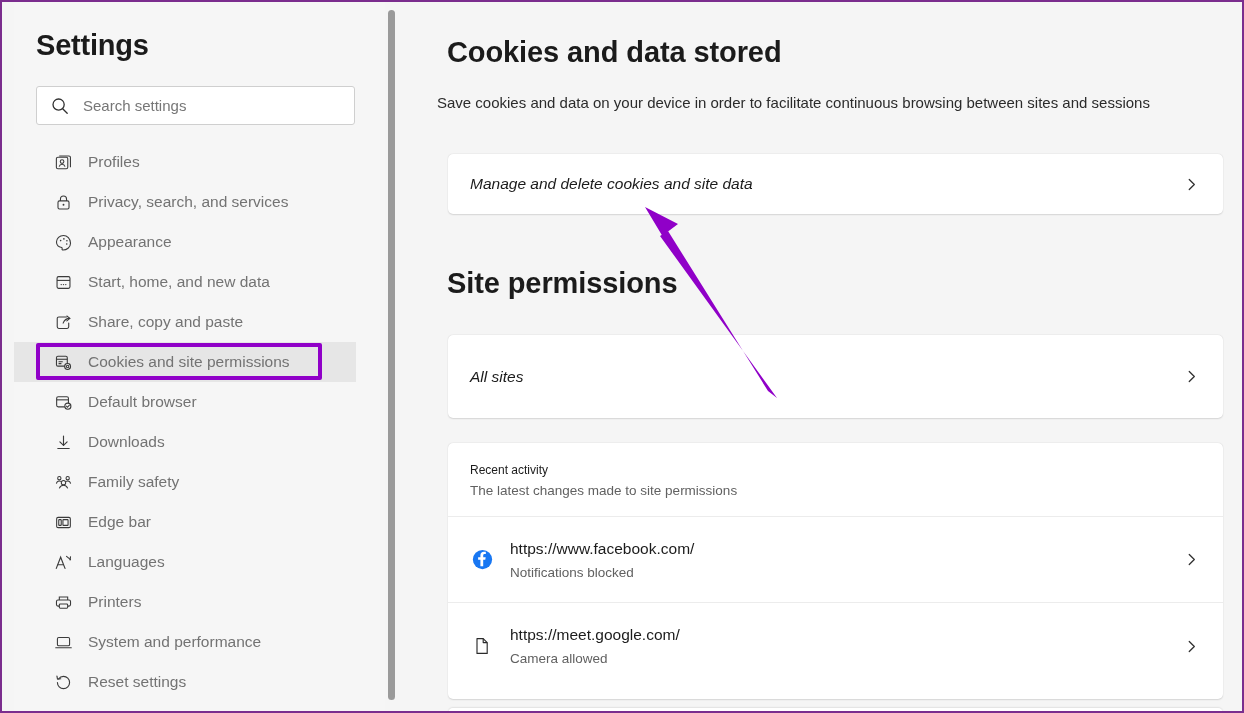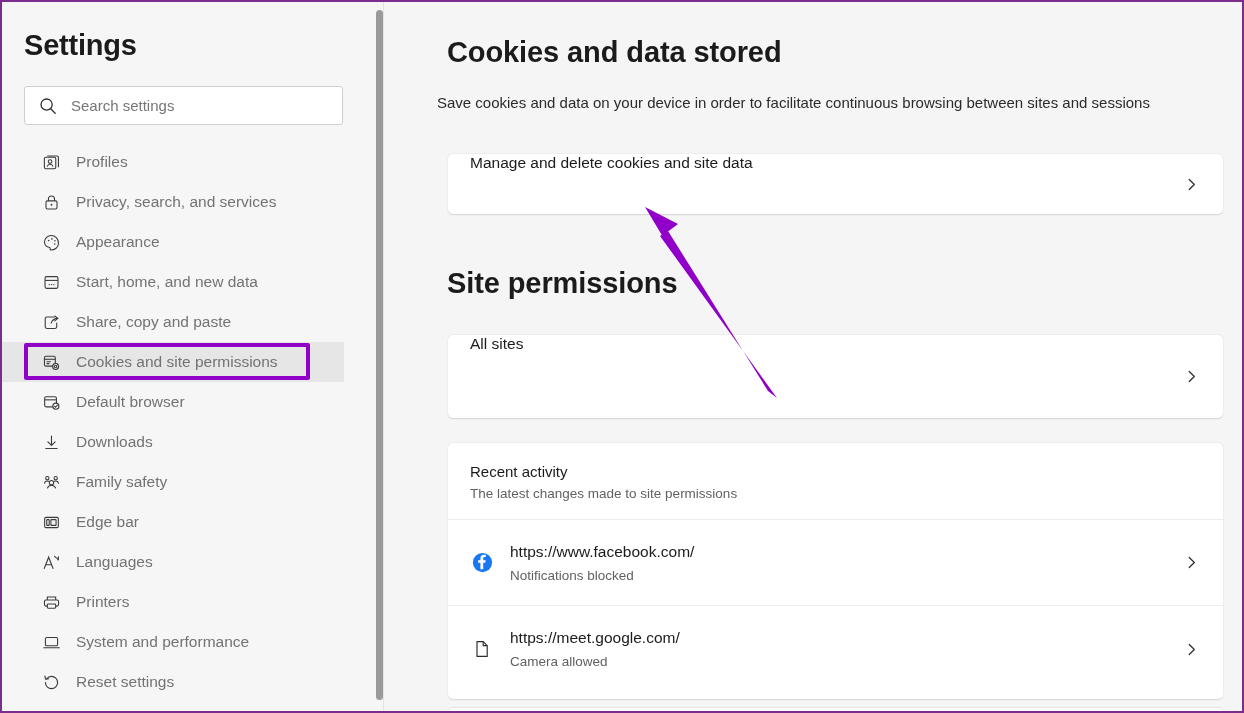--- a/index.html
+++ b/index.html
@@ -17,21 +17,21 @@
     width: 1244px;
     height: 713px;
     border: 2px solid #7b2d8e;
     background: #f5f5f5;
     overflow: hidden;
   }
 
   
   #sidebar {
     position: absolute;
-    left: 0; top: 0;
+    left: 12px; top: 0;
     width: 382px;
     height: 100%;
     background: #f6f6f6;
     border-right: 1px solid #e3e3e3;
     overflow: hidden;
   }
 
   #page-title {
     position: absolute;
     left: 22px; top: 27px;
@@ -163,23 +163,25 @@
     width: 775px; height: 83px;
   }
   #activity-card {
     left: 63px; top: 441px;
     width: 775px; height: 256px;
   }
 
   .row {
     position: relative;
     display: flex;
+    align-items: center;
     height: 100%;
     padding: 0 24px 0 22px;
     cursor: pointer;
+    font-style: italic;
   }
   .row-text { flex: 1; min-width: 0; }
   .row-title {
     font-size: 15.5px;
     color: #1b1b1b;
   }
   .row-sub {
     font-size: 13.5px;
     color: #616161;
     margin-top: 6px;
@@ -189,21 +191,21 @@
     color: #303030;
     display: flex;
     align-items: center;
   }
 
   
   .act-header {
     padding: 20px 24px 18px 22px;
     border-bottom: 1px solid #ececec;
   }
-  .act-header .row-title { font-size: 15px; }
+  .act-header .row-title { font-size: 12px; }
   .act-row {
     display: flex;
     align-items: center;
     height: 86px;
     padding: 0 24px 0 22px;
     border-bottom: 1px solid #ececec;
     cursor: pointer;
   }
   .act-row:last-child { border-bottom: none; }
   .act-icon {

